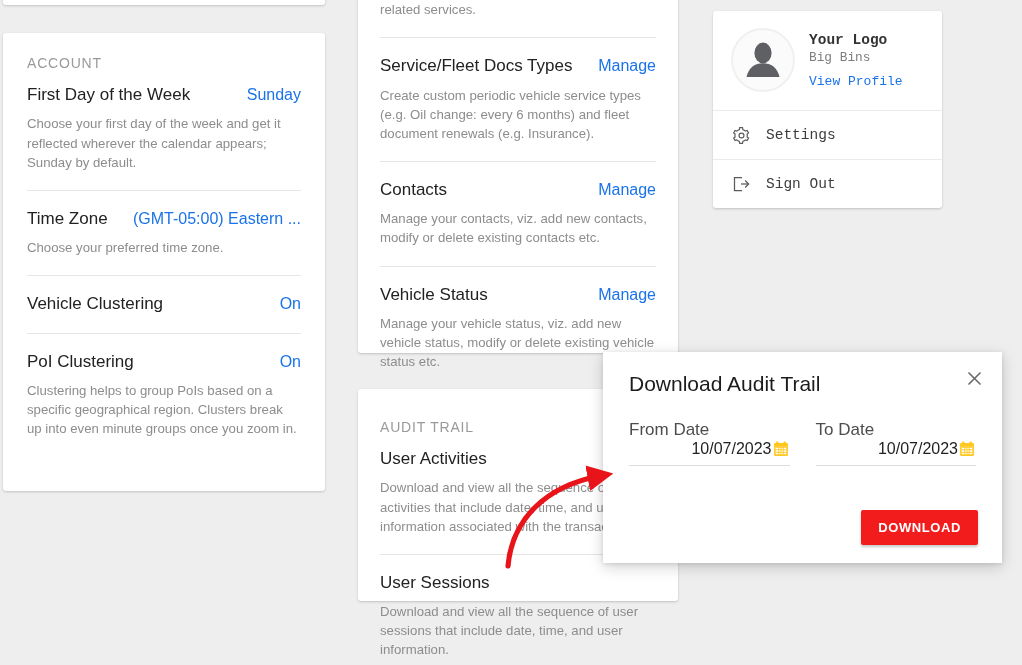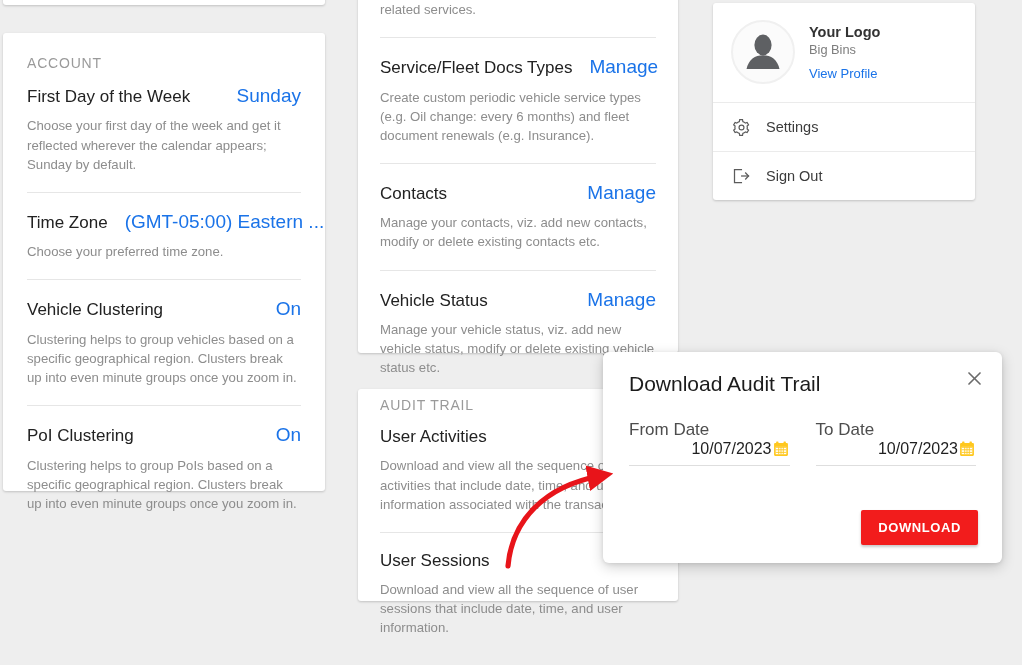--- a/index.html
+++ b/index.html
@@ -31,40 +31,40 @@
   .row + .row { border-top: 1px solid #e6e6e6; padding-top: 18px; }
   .row-head {
     display: flex; align-items: baseline; justify-content: space-between;
     gap: 17px;
   }
   .row-title {
     font-size: 17px; color: #222; font-weight: 400; line-height: 1.2;
     white-space: nowrap;
   }
   .row-action {
-    font-size: 19px; color: #1a73e8; cursor: pointer; white-space: nowrap;
+    font-size: 16px; color: #1a73e8; cursor: pointer; white-space: nowrap;
   }
   .row-desc {
     margin-top: 9px;
     font-size: 13.2px; line-height: 1.45; color: #8d8d8d;
   }
 
   
   #card-account { left: 3px; top: 33px; width: 322px; height: 458px; padding: 22px 24px 0 24px; }
   
   #card-top-cut { left: 3px; top: -60px; width: 322px; height: 65px; }
 
   
   #card-general { left: 358px; top: -120px; width: 320px; height: 473px; padding: 0 22px 0 22px; }
   #card-general .inner { padding-top: 120px; }
-  #card-audit { left: 358px; top: 389px; width: 320px; height: 212px; padding: 8px 22px 0 22px; }
+  #card-audit { left: 358px; top: 389px; width: 320px; height: 212px; padding: 30px 22px 0 22px; }
 
   
   #menu-profile {
-    left: 713px; top: 3px; width: 262px; padding: 0;
+    left: 713px; top: 11px; width: 229px; padding: 0; font-family: Liberation Mono, monospace;
   }
   .menu-head { display: flex; align-items: center; gap: 14px; padding: 17px 18px 18px 18px; }
   .avatar {
     width: 64px; height: 64px; border-radius: 50%;
     background: #fbfbfb; border: 2px solid #f0f0f0;
     display: flex; align-items: center; justify-content: center;
     flex: 0 0 auto; overflow: hidden;
   }
   .menu-name { font-size: 14.5px; font-weight: bold; color: #333; line-height: 1.3; }
   .menu-sub  { font-size: 12.8px; color: #7d7d7d; margin-top: 1px; }
@@ -73,21 +73,21 @@
     display: flex; align-items: center; gap: 15px;
     padding: 14px 18px; border-top: 1px solid #ebebeb;
     font-size: 14.5px; color: #3c3c3c; cursor: pointer;
   }
   .menu-item .mi-ico { width: 20px; height: 20px; display:flex; align-items:center; justify-content:center; flex:0 0 auto;}
 
   
   #modal-audit {
     position: absolute;
     left: 603px; top: 352px; width: 399px; height: 211px;
-    background: #fff; border-radius: 6px;
+    background: #fff; border-radius: 0;
     box-shadow: 0 4px 14px rgba(0,0,0,0.18), 0 1px 4px rgba(0,0,0,0.10);
     padding: 20px 26px 0 26px;
   }
   .modal-title { font-size: 21px; color: #1c1c1c; font-weight: 400; }
   .modal-close {
     position: absolute; right: 16px; top: 14px;
     width: 24px; height: 24px; cursor: pointer;
     display: flex; align-items: center; justify-content: center;
   }
   .fields { display: flex; gap: 26px; margin-top: 24px; }
@@ -136,21 +136,20 @@
         <span class="row-action">(GMT-05:00) Eastern ...</span>
       </div>
       <div class="row-desc">Choose your preferred time zone.</div>
     </div>
 
     <div class="row">
       <div class="row-head">
         <span class="row-title">Vehicle Clustering</span>
         <span class="row-action">On</span>
       </div>
-      <div class="row-desc">Clustering helps to group vehicles based on a specific geographical region. Clusters break up into even minute groups once you zoom in.</div>
     </div>
 
     <div class="row">
       <div class="row-head">
         <span class="row-title">PoI Clustering</span>
         <span class="row-action">On</span>
       </div>
       <div class="row-desc">Clustering helps to group PoIs based on a specific geographical region. Clusters break up into even minute groups once you zoom in.</div>
     </div>
   </div>

